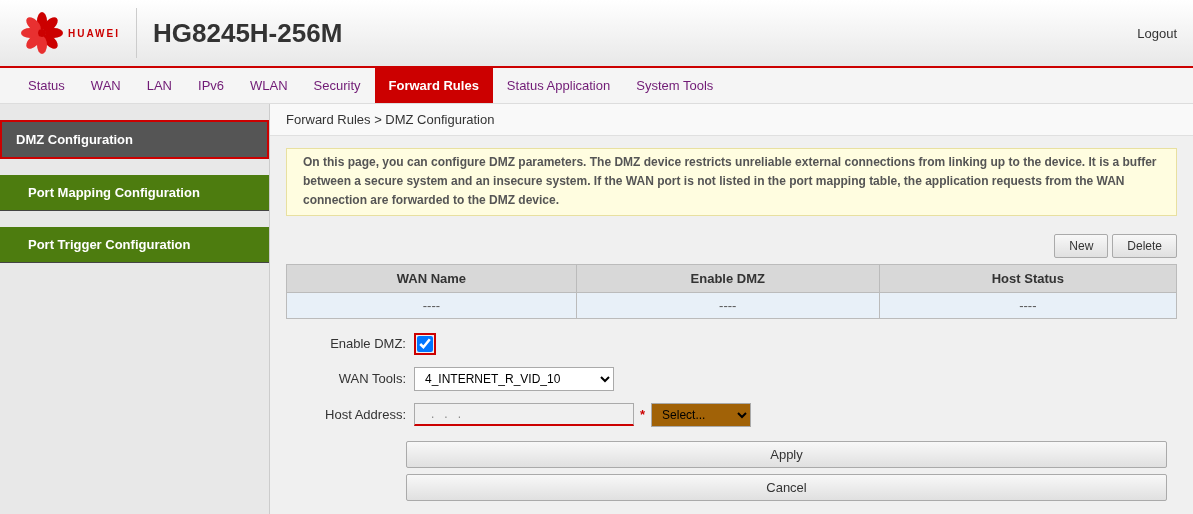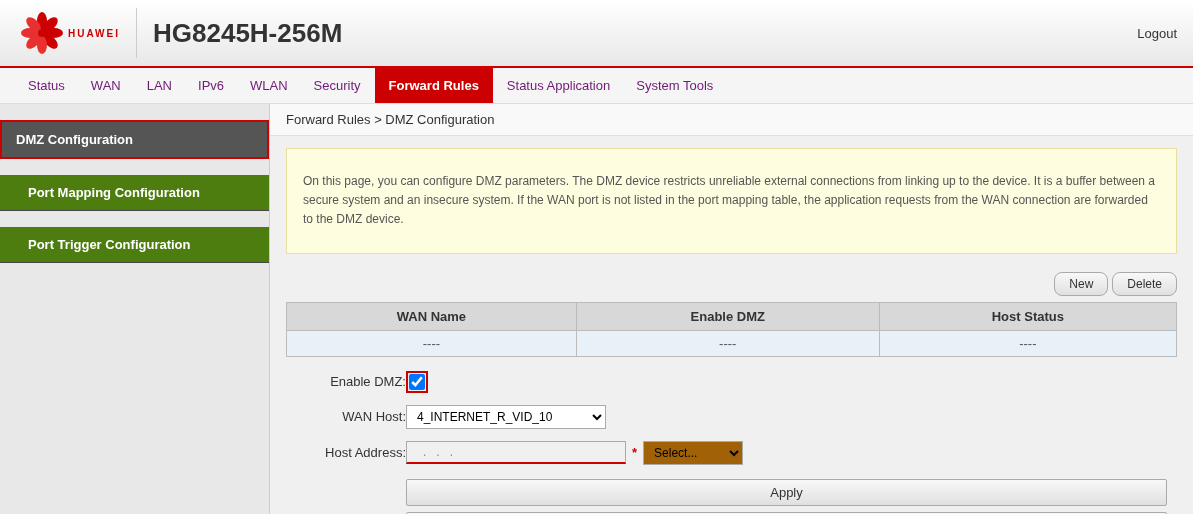--- a/index.html
+++ b/index.html
@@ -85,41 +85,42 @@
       color: #333;
       background: #f9f9f9;
       border-bottom: 1px solid #e0e0e0;
     }
 
     
     .info-box {
       margin: 12px 16px;
       background: #fffde0;
       border: 1px solid #e8e0a0;
-      padding: 23px 16px;
+      padding: 4px 16px;
       font-size: 12px;
       color: #555;
       line-height: 1.6;
+      font-weight: bold;
     }
 
     
     .toolbar {
       display: flex;
       justify-content: flex-end;
       gap: 4px;
       padding: 6px 16px;
     }
     .btn {
       padding: 4px 14px;
       font-size: 12px;
       cursor: pointer;
       border: 1px solid #aaa;
       background: linear-gradient(to bottom, #f8f8f8, #e0e0e0);
       color: #333;
-      border-radius: 8px;
+      border-radius: 2px;
     }
 
     
     .data-table {
       width: calc(100% - 32px);
       margin: 0 16px;
       border-collapse: collapse;
       font-size: 13px;
     }
     .data-table th {
@@ -141,20 +142,21 @@
 
     
     .form-area {
       margin: 0 16px;
       padding: 8px 0;
     }
     .form-row {
       display: flex;
       align-items: center;
       padding: 6px 10px;
+      gap: 8px;
     }
     .form-label {
       width: 110px;
       text-align: right;
       font-size: 13px;
       color: #333;
       flex-shrink: 0;
     }
     .form-control { display: flex; align-items: flex-start; gap: 6px; }
 
@@ -325,21 +327,21 @@
       <div class="form-row">
         <span class="form-label">Enable DMZ:</span>
         <div class="form-control">
           <div class="checkbox-wrapper">
             <input type="checkbox" checked="" style="">
           </div>
         </div>
       </div>
 
       <div class="form-row">
-        <span class="form-label">WAN Host:</span>
+        <span class="form-label">WAN Tools:</span>
         <div class="form-control">
           <select class="form-select">
             <option>4_INTERNET_R_VID_10</option>
           </select>
         </div>
       </div>
 
       <div class="form-row">
         <span class="form-label">Host Address:</span>
         <div class="form-control host-input-container">

